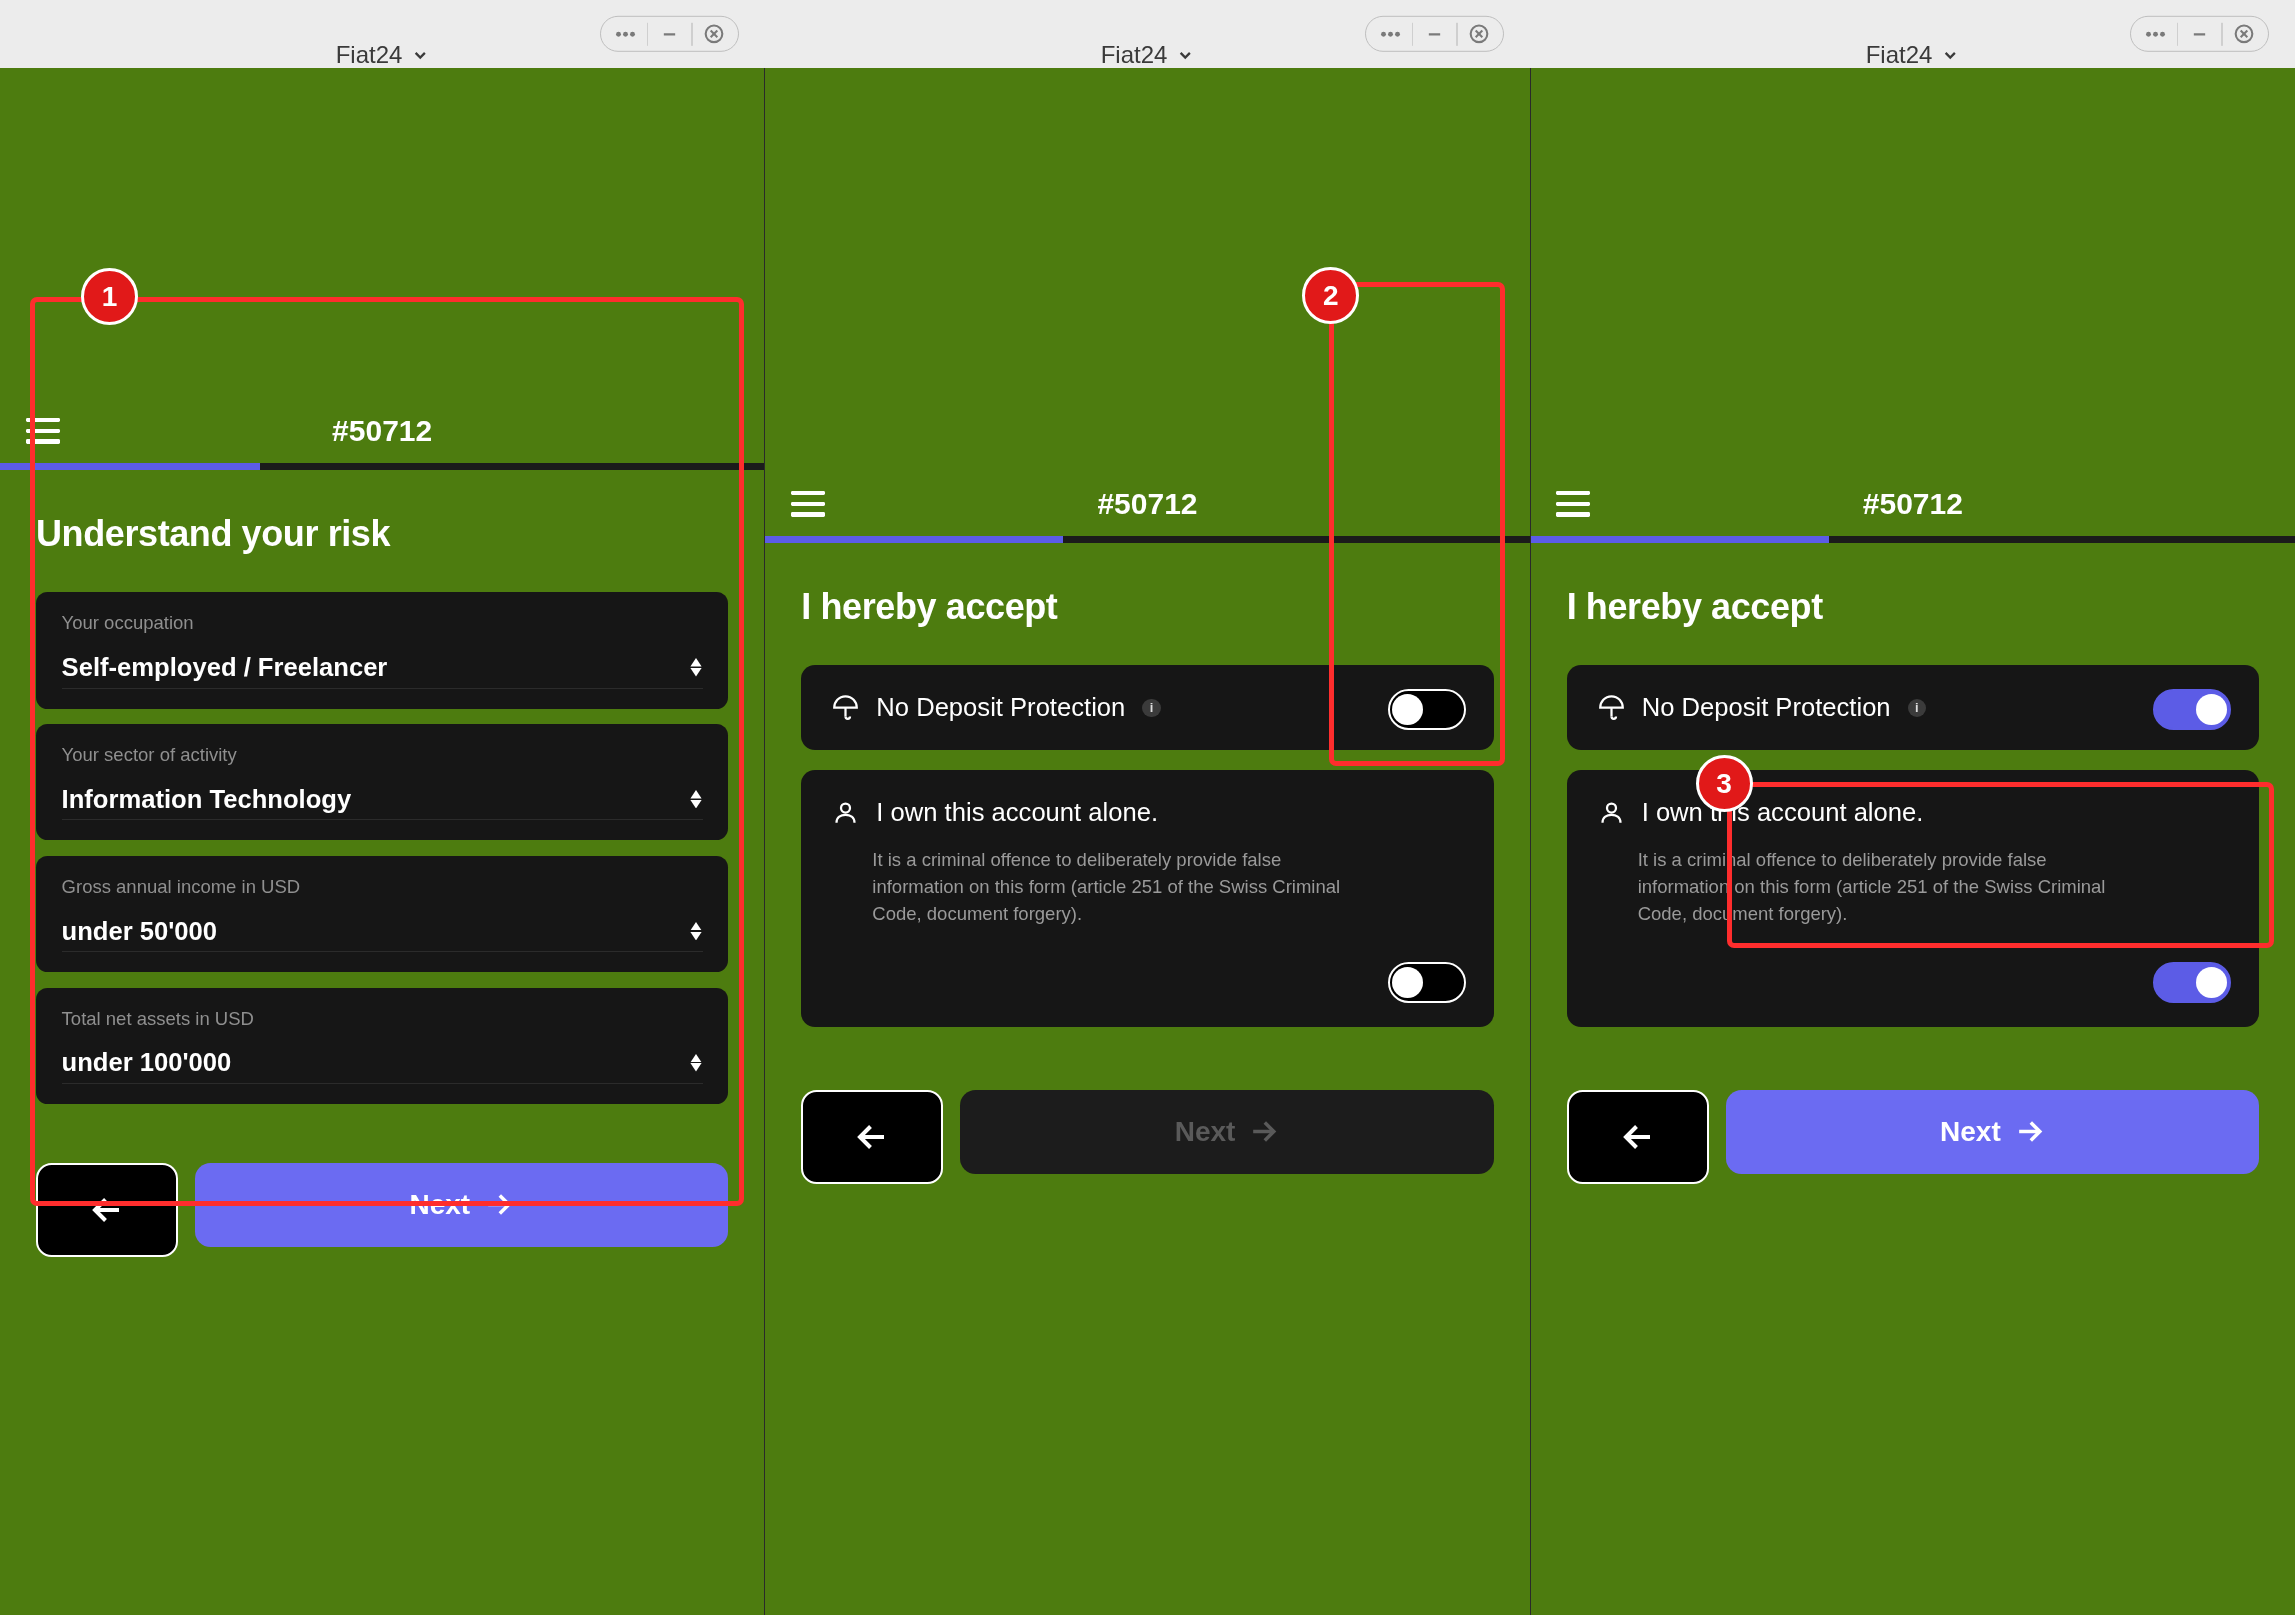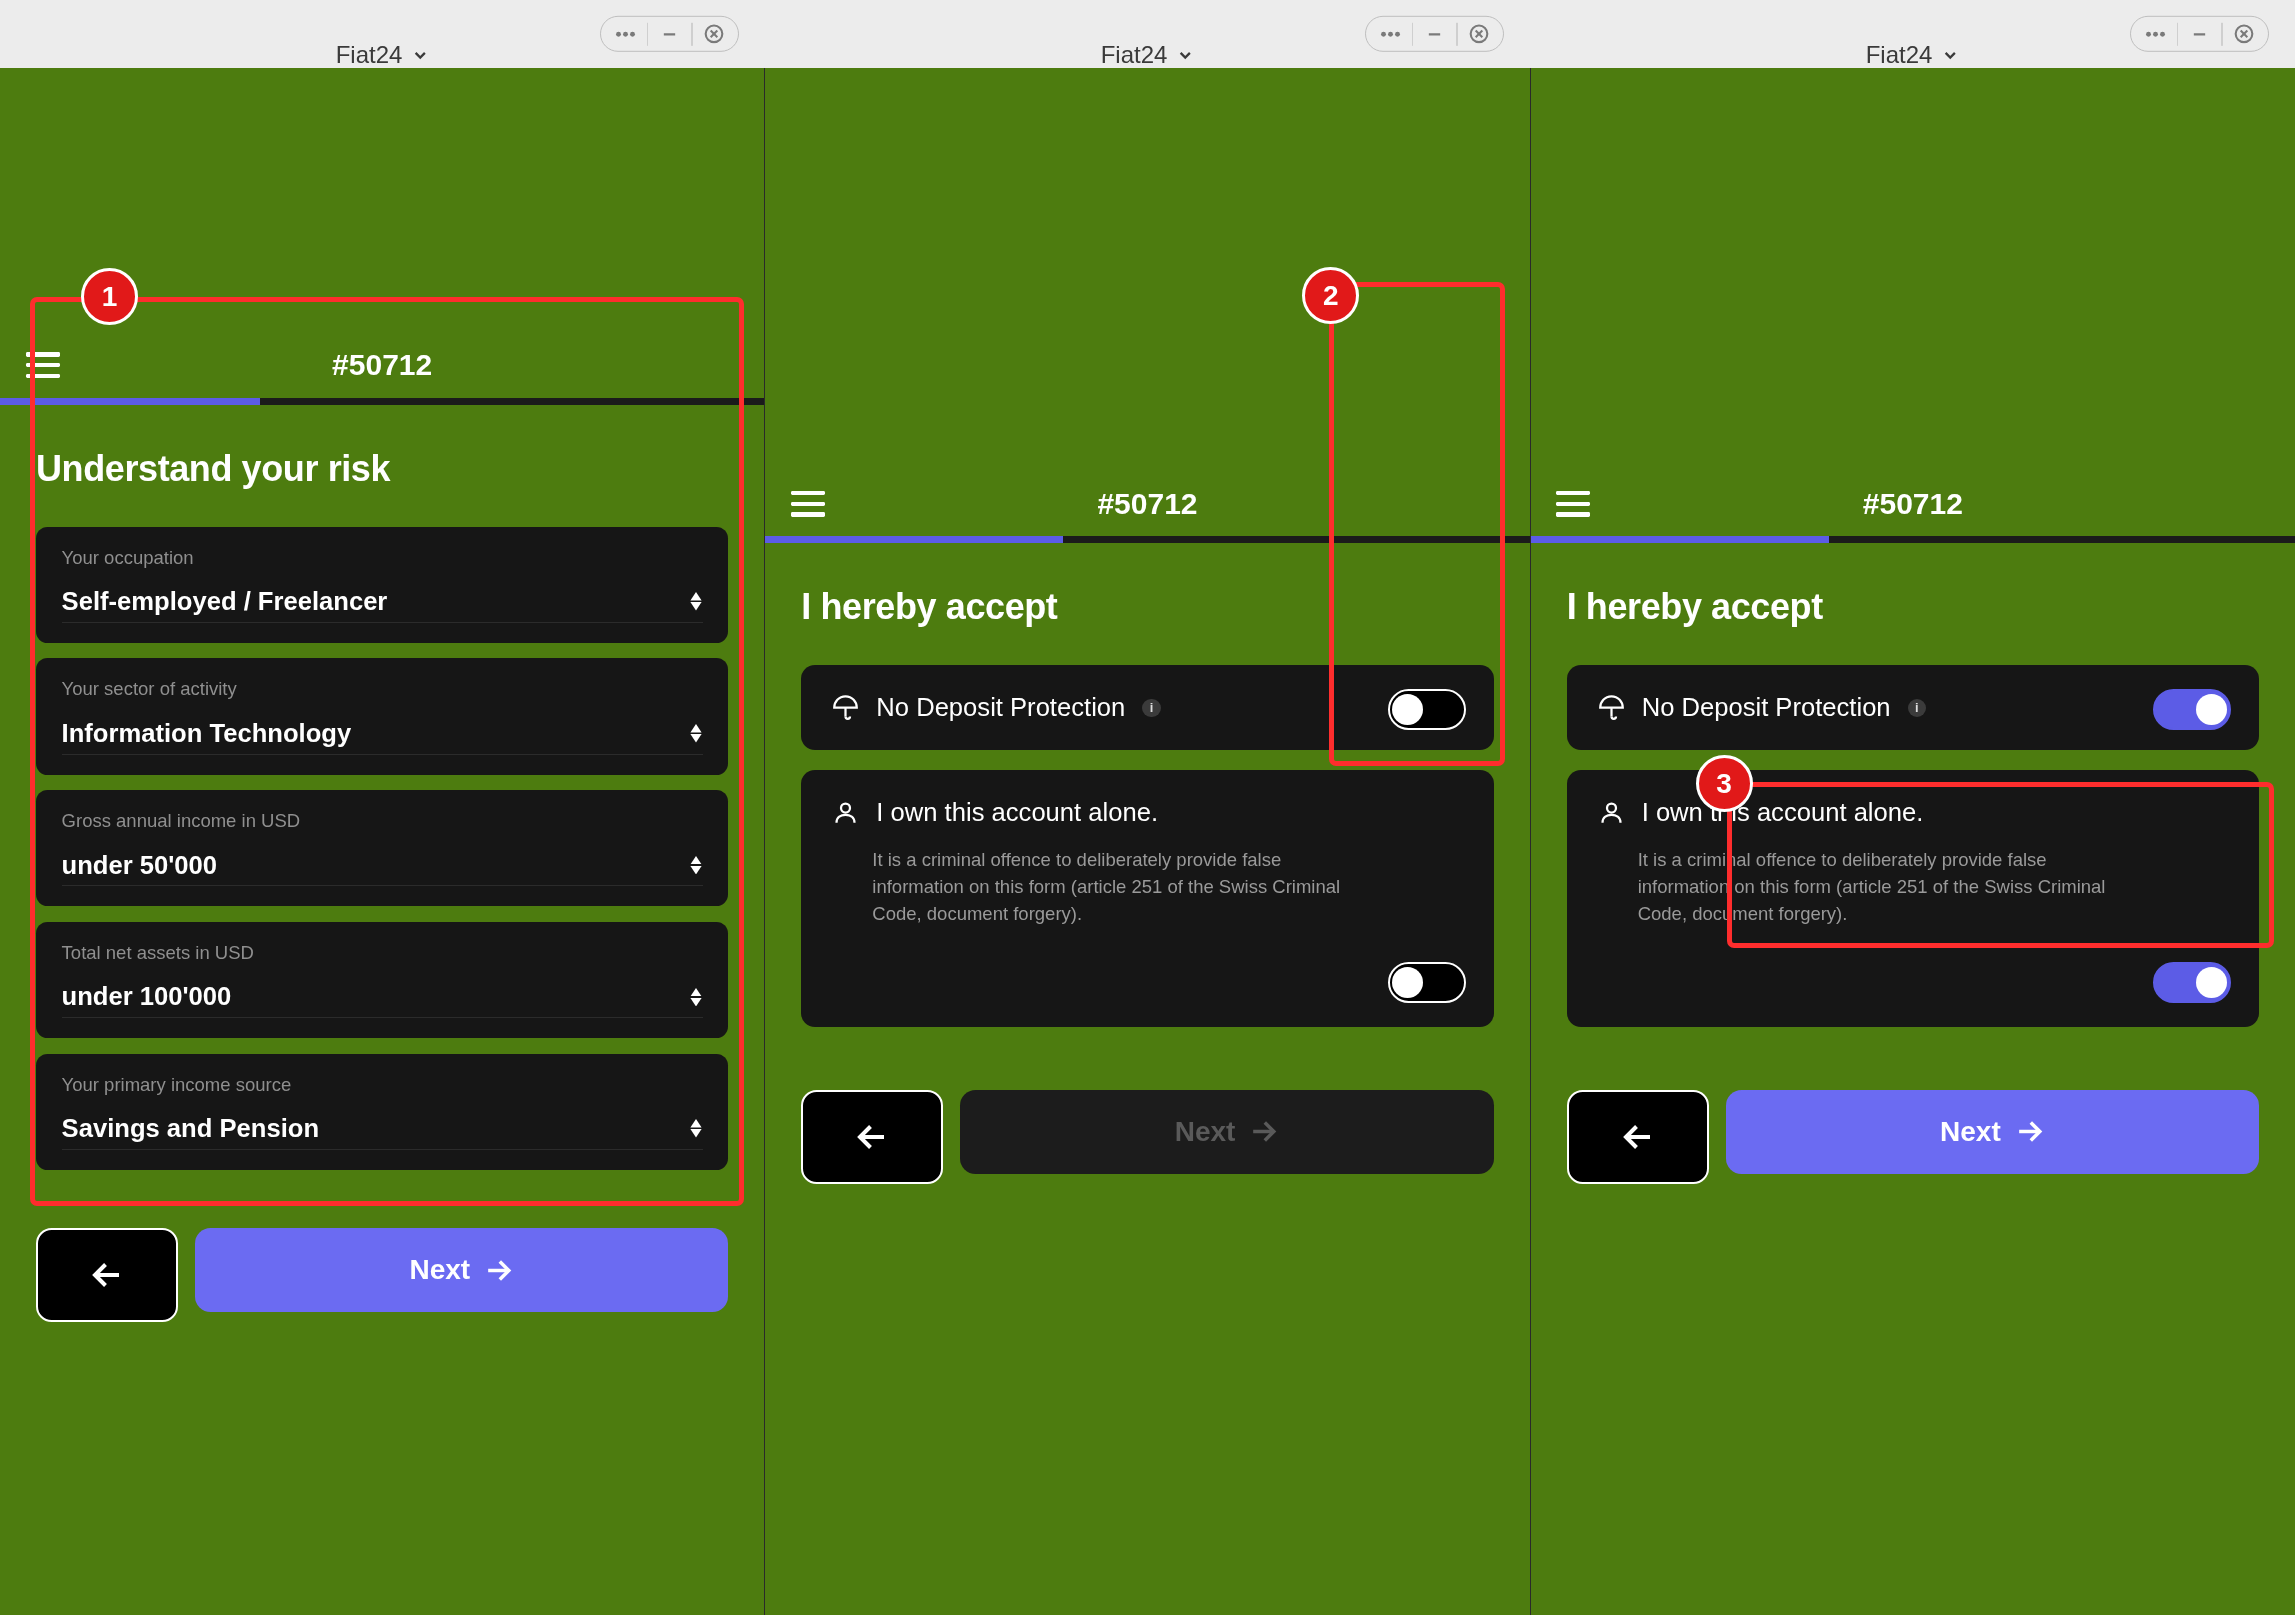--- a/index.html
+++ b/index.html
@@ -411,34 +411,20 @@
             <svg width="14" height="8.5" viewBox="0 0 20 12">
                 <polygon points="10,0 18,12 2,12" fill="#fff"></polygon>
               </svg>
             <svg width="14" height="8.5" viewBox="0 0 20 12">
                 <polygon points="2,0 18,0 10,12" fill="#fff"></polygon>
               </svg>
           </div>
         </div>
       </div>
 
-      <div class="select-card">
-        <div class="select-label">Your primary income source</div>
-        <div class="select-value-row">
-          <div class="select-value">Savings and Pension</div>
-          <div class="chevrons">
-            <svg width="14" height="8.5" viewBox="0 0 20 12">
-                <polygon points="10,0 18,12 2,12" fill="#fff"></polygon>
-              </svg>
-            <svg width="14" height="8.5" viewBox="0 0 20 12">
-                <polygon points="2,0 18,0 10,12" fill="#fff"></polygon>
-              </svg>
-          </div>
-        </div>
-      </div>
 
       <div class="footer-row">
         <div class="back-btn">
           <svg width="36" height="36" viewBox="0 0 24 24" fill="none" stroke="#fff" stroke-width="2.7">
               <line x1="20" y1="12" x2="4" y2="12"></line>
               <polyline points="11 5 4 12 11 19"></polyline>
             </svg>
         </div>
         <div class="next-btn enabled">
           <span>Next</span>

